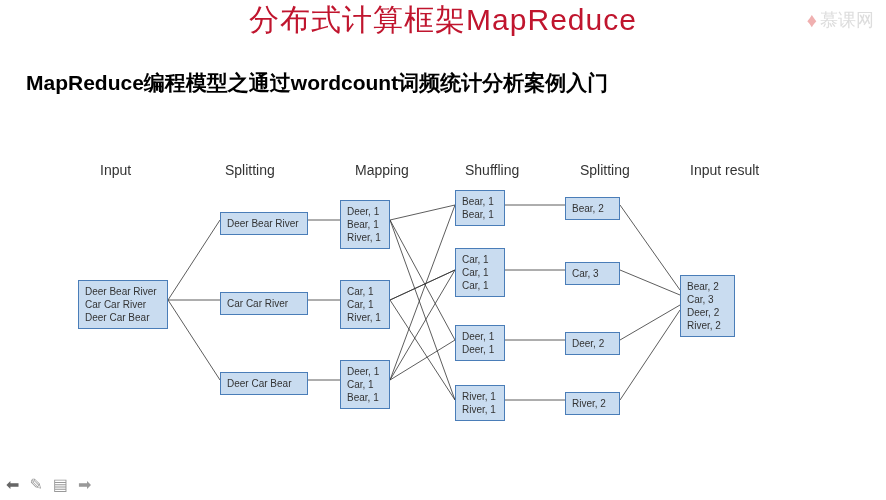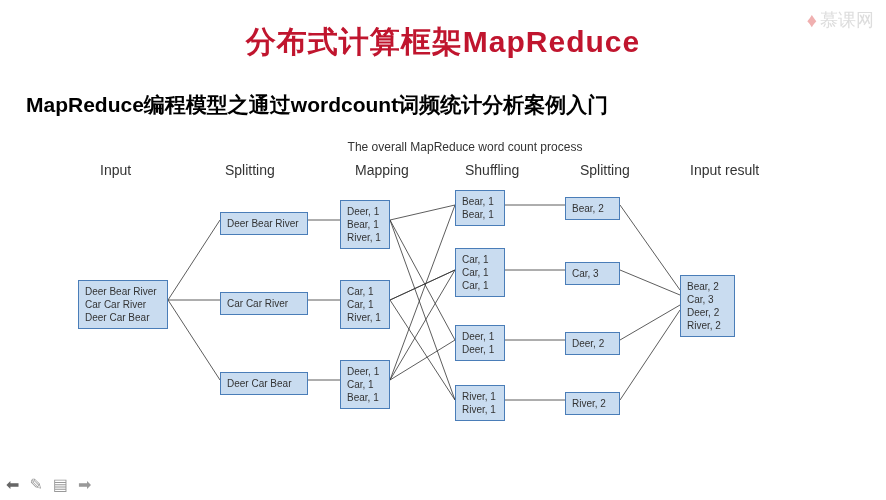--- a/index.html
+++ b/index.html
@@ -1,19 +1,19 @@
 <!DOCTYPE html>
 <html><head>
 <meta charset="utf-8">
 <style>
 *{margin:0;padding:0;box-sizing:border-box}
 body{width:886px;height:500px;background:#fff;font-family:Arial,"Microsoft YaHei",sans-serif;position:relative;overflow:hidden}
 .watermark{position:absolute;top:8px;right:12px;color:#ddd;font-size:18px;font-weight:500;display:flex;align-items:center;gap:3px}
 .watermark .flame{color:#f0b0b0;font-size:20px}
-.title{text-align:center;color:#c0152e;font-size:30px;font-weight:700;margin-top:22px;letter-spacing:1px}
+.title{text-align:center;color:#c0152e;font-size:30px;font-weight:400;letter-spacing:1px}
 .subtitle{margin-top:28px;margin-left:26px;font-size:21px;font-weight:700;color:#000}
 .subtitle .light{font-weight:700}
 .diagram{position:absolute;top:140px;left:60px;width:770px;height:310px}
 .diagram-title{text-align:center;font-size:12px;color:#333;margin-bottom:6px;margin-left:40px}
 .col-header{position:absolute;font-size:14px;color:#333;top:22px}
 .box{position:absolute;background:#c9dcf0;border:1px solid #4a7db8;font-size:10px;color:#333;padding:4px 6px;line-height:1.3;text-align:left;white-space:pre}
 svg.lines{position:absolute;top:0;left:0;width:770px;height:310px;pointer-events:none}
 svg.lines line{stroke:#333;stroke-width:0.8}
 .toolbar{position:absolute;bottom:6px;left:6px;display:flex;gap:10px;align-items:center}
 .toolbar span{color:#999;font-size:16px}
@@ -27,21 +27,20 @@
   <span>慕课网</span>
 </div>
 
 <h1 class="title">分布式计算框架MapReduce</h1>
 
 <div class="subtitle">
   <span>MapReduce编程模型之</span><span class="light">通过wordcount词频统计分析案例入门</span>
 </div>
 
 <div class="diagram">
-  <div class="diagram-title">The overall MapReduce word count process</div>
 
   <div class="col-header" style="left:40px">Input</div>
   <div class="col-header" style="left:165px">Splitting</div>
   <div class="col-header" style="left:295px">Mapping</div>
   <div class="col-header" style="left:405px">Shuffling</div>
   <div class="col-header" style="left:520px">Splitting</div>
   <div class="col-header" style="left:630px">Input result</div>
 
   <svg class="lines">
     <line x1="108" y1="160" x2="160" y2="80"></line>

